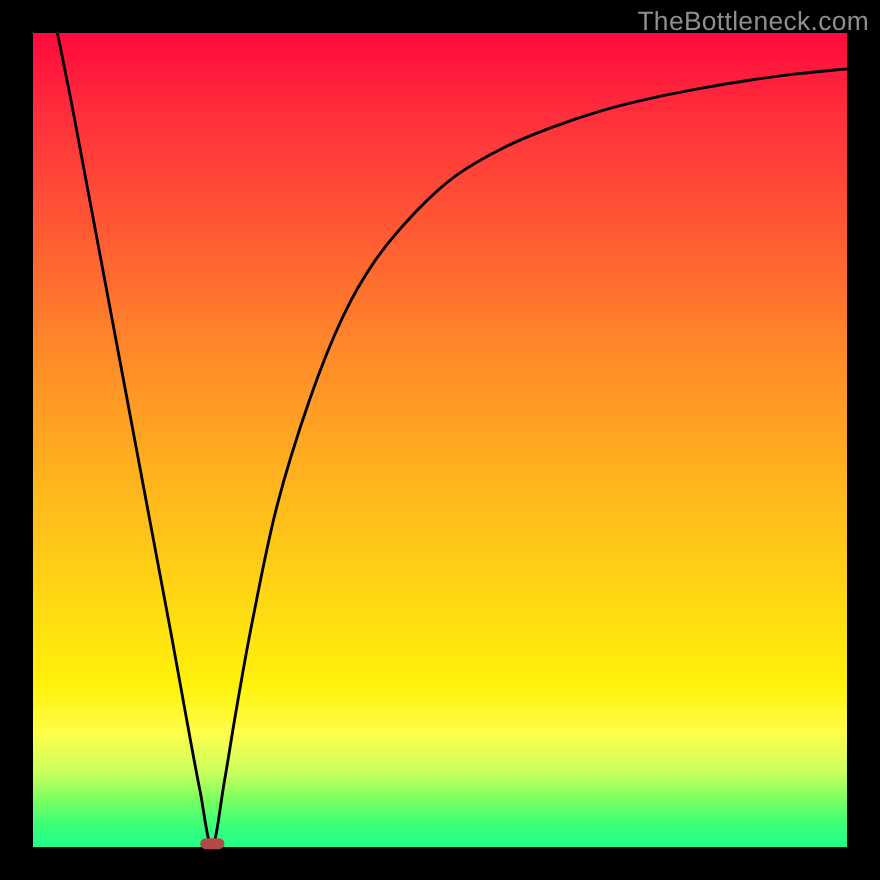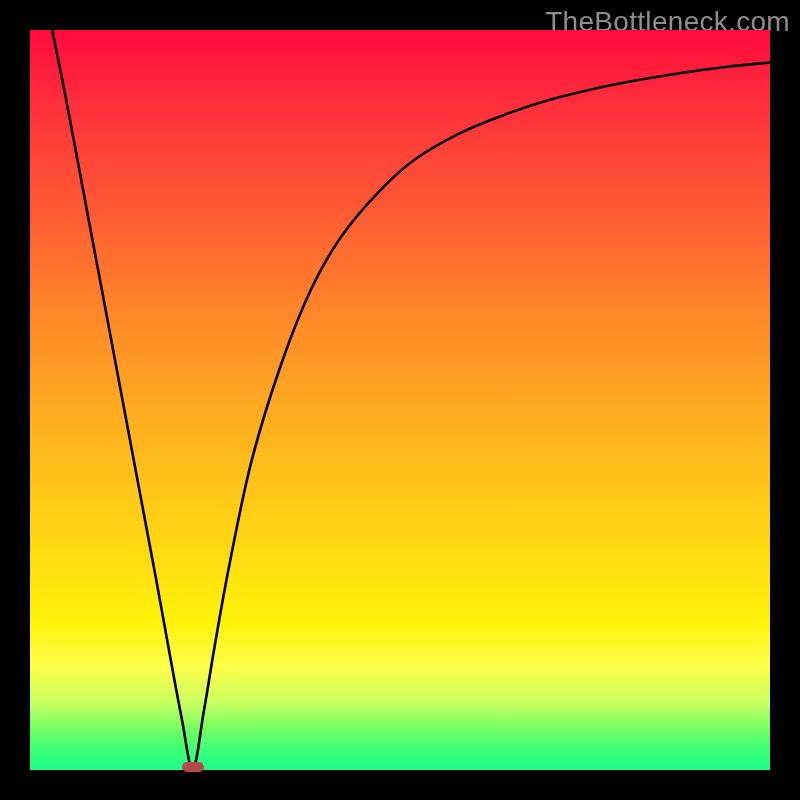--- a/index.html
+++ b/index.html
@@ -32,21 +32,21 @@
       #7fff60 94%,
       #3fff76 97%,
       #1fff8c 100%
     );
   }
   .watermark {
     position: absolute;
     top: 6px;
     right: 10px;
     color: #8e8e8e;
-    font-size: 28px;
+    font-size: 24px;
     font-weight: 500;
     letter-spacing: 0.3px;
     user-select: none;
     text-align: right;
   }
   svg.curve {
     position: absolute;
     left: 30px;
     top: 30px;
     width: 740px;

